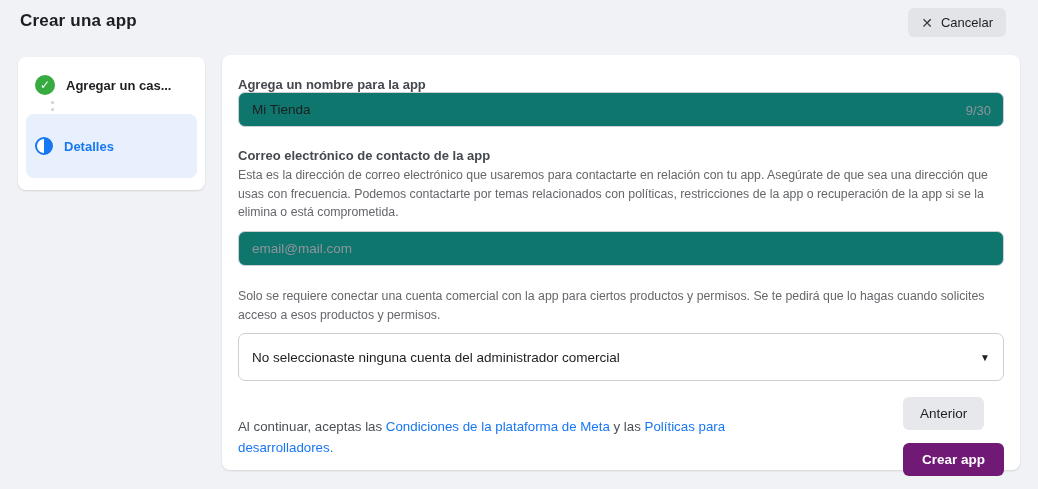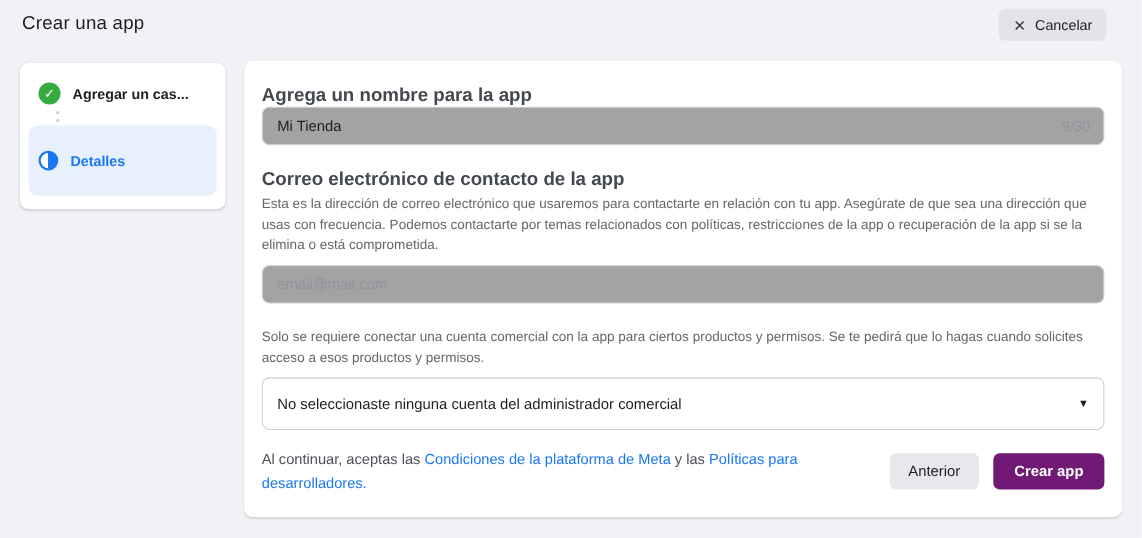--- a/index.html
+++ b/index.html
@@ -8,21 +8,21 @@
     font-family: "Liberation Sans", "DejaVu Sans", sans-serif;
     background:#f0f2f5;
     position:relative;
     overflow:hidden;
     color:#1c1e21;
   }
   
   .header { position:absolute; left:0; top:0; width:100%; height:44px; }
   .page-title {
     position:absolute; left:20px; top:11px;
-    font-size:17px; font-weight:normal; color:#1c1e21; letter-spacing:.2px;
+    font-size:17px; font-weight:bold; color:#1c1e21; letter-spacing:.2px;
   }
   .cancel-btn {
     position:absolute; right:32px; top:8px; height:29px;
     display:flex; align-items:center; gap:8px;
     background:#e2e4e8; border:none; border-radius:6px;
     padding:0 13px; font-size:13px; color:#1c1e21; cursor:pointer;
     font-family:inherit;
   }
   .cancel-btn .x { font-size:14px; color:#3a3b3c; line-height:1; }
   
@@ -48,48 +48,48 @@
   }
   .connector { margin:3px 0 3px 25px; display:flex; flex-direction:column; gap:4px; }
   .connector i { width:3px; height:3px; border-radius:50%; background:#ced0d4; }
   
   .main-panel {
     position:absolute; left:222px; top:55px; width:798px; height:415px;
     background:#fff; border-radius:8px;
     box-shadow:0 1px 2px rgba(0,0,0,.12);
     padding:22px 16px 18px;
   }
-  .section-heading { font-size:17px; font-weight:bold; color:#444950; }
+  .section-heading { font-size:13px; font-weight:bold; color:#444950; }
   .optional { color:#90949c; font-weight:600; }
   .section-desc {
     font-size:12.3px; color:#65676b; line-height:1.52; margin:3px 0 9px; max-width:770px;
   }
   .input-wrap { position:relative; margin-bottom:21px; }
   .text-input {
     width:100%; height:35px; border:1px solid #ccd0d5; border-radius:7px;
     padding:0 54px 0 13px; font-size:13.5px; color:#1c1e21; font-family:inherit;
-    background:#a3a3a3; outline:none;
+    background:#0f766e; outline:none;
   }
   .text-input::placeholder { color:#90949c; }
   .char-counter {
     position:absolute; right:13px; top:50%; transform:translateY(-50%);
     font-size:13px; color:#8d949e;
   }
   .select-box {
     height:48px; border:1px solid #ccd0d5; border-radius:7px;
     display:flex; align-items:center; justify-content:space-between;
     padding:0 13px; cursor:pointer; margin-bottom:16px;
   }
   .select-value { font-size:13.5px; color:#1c1e21; }
   .caret { font-size:10px; color:#1c1e21; }
   
   .form-footer { display:flex; justify-content:space-between; align-items:center; margin-top:14px; }
   .terms { font-size:13.3px; color:#4b4f56; line-height:1.6; max-width:565px; }
   .terms a { color:#1877f2; text-decoration:none; cursor:pointer;text-align:center; }
-  .footer-buttons { display:flex; gap:13px; align-items:flex-start; }
+  .footer-buttons { display:flex; gap:13px; align-items:flex-start;flex-direction:column; }
   .back-btn {
     height:33px; padding:0 17px; border:none; border-radius:6px;
     background:#e7e8eb; color:#1c1e21; font-size:13.5px; cursor:pointer;
     font-family:inherit;
   }
   .submit-btn {
     height:33px; padding:0 19px; border:none; border-radius:6px;
     background:#701a75; color:#fff; font-size:13.5px; font-weight:bold; cursor:pointer;
     font-family:inherit;
   }

